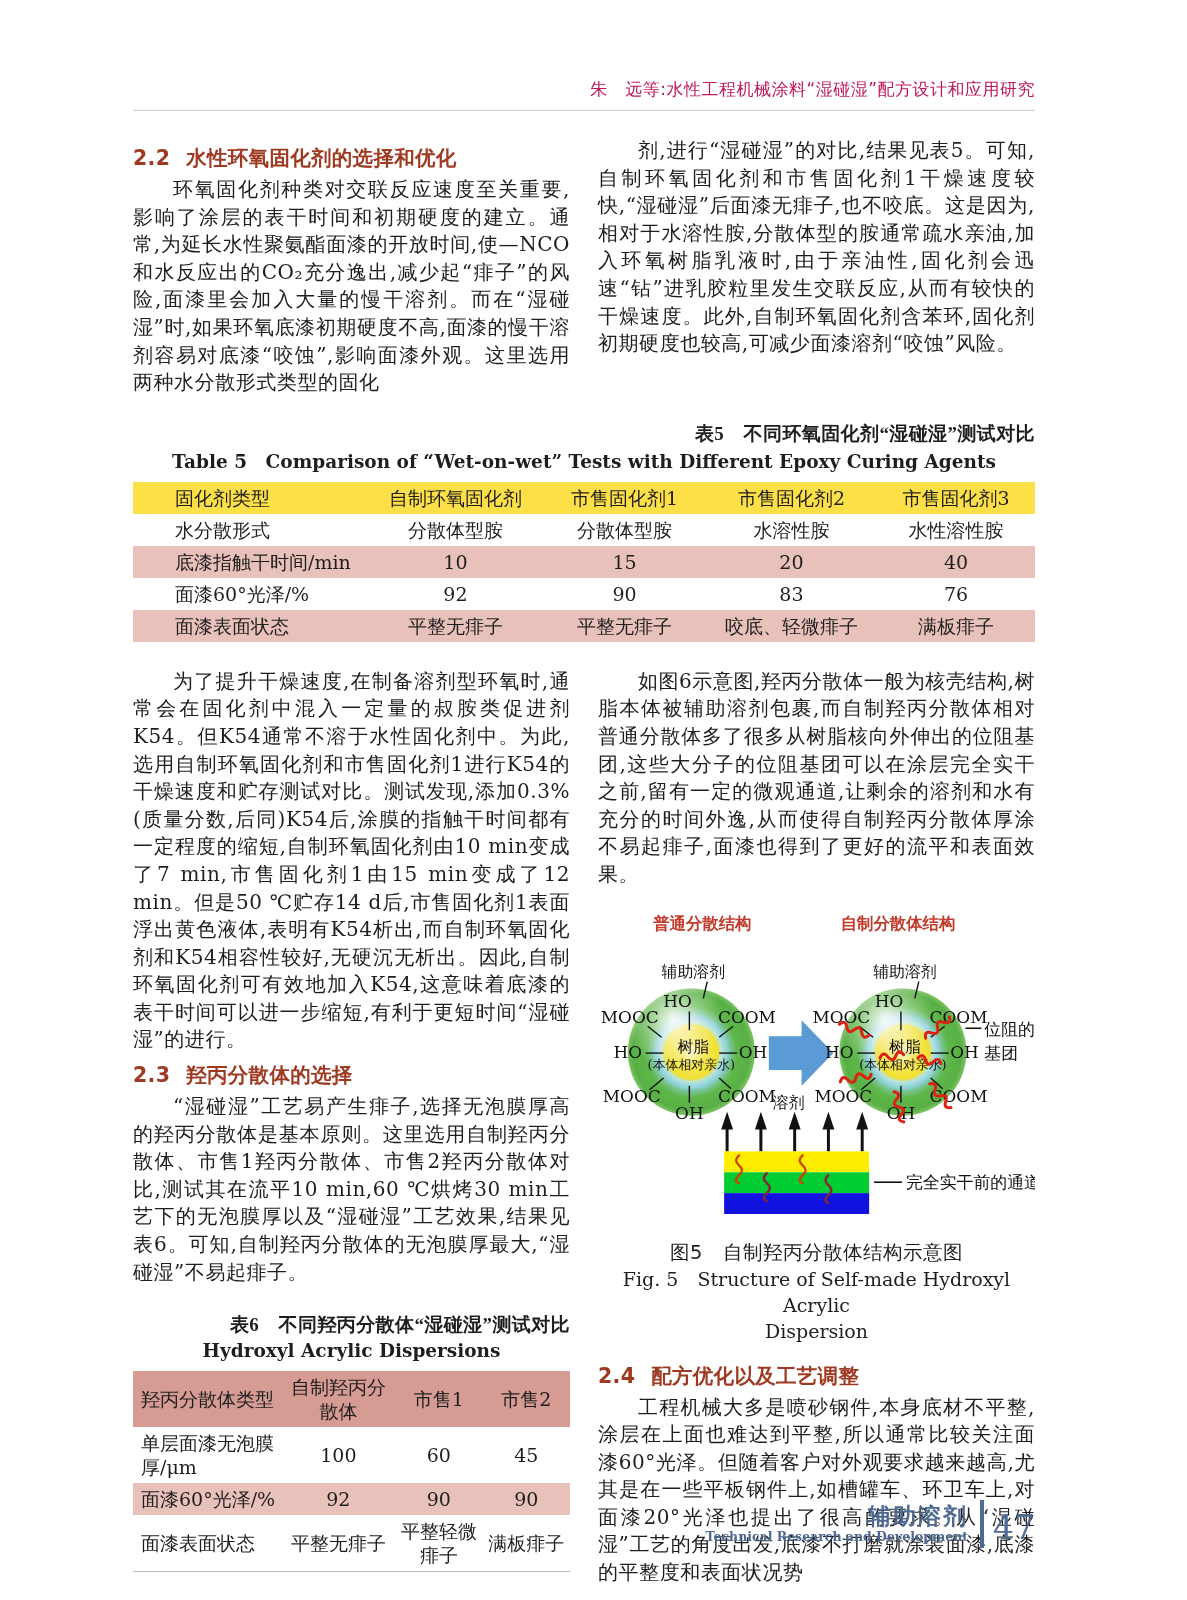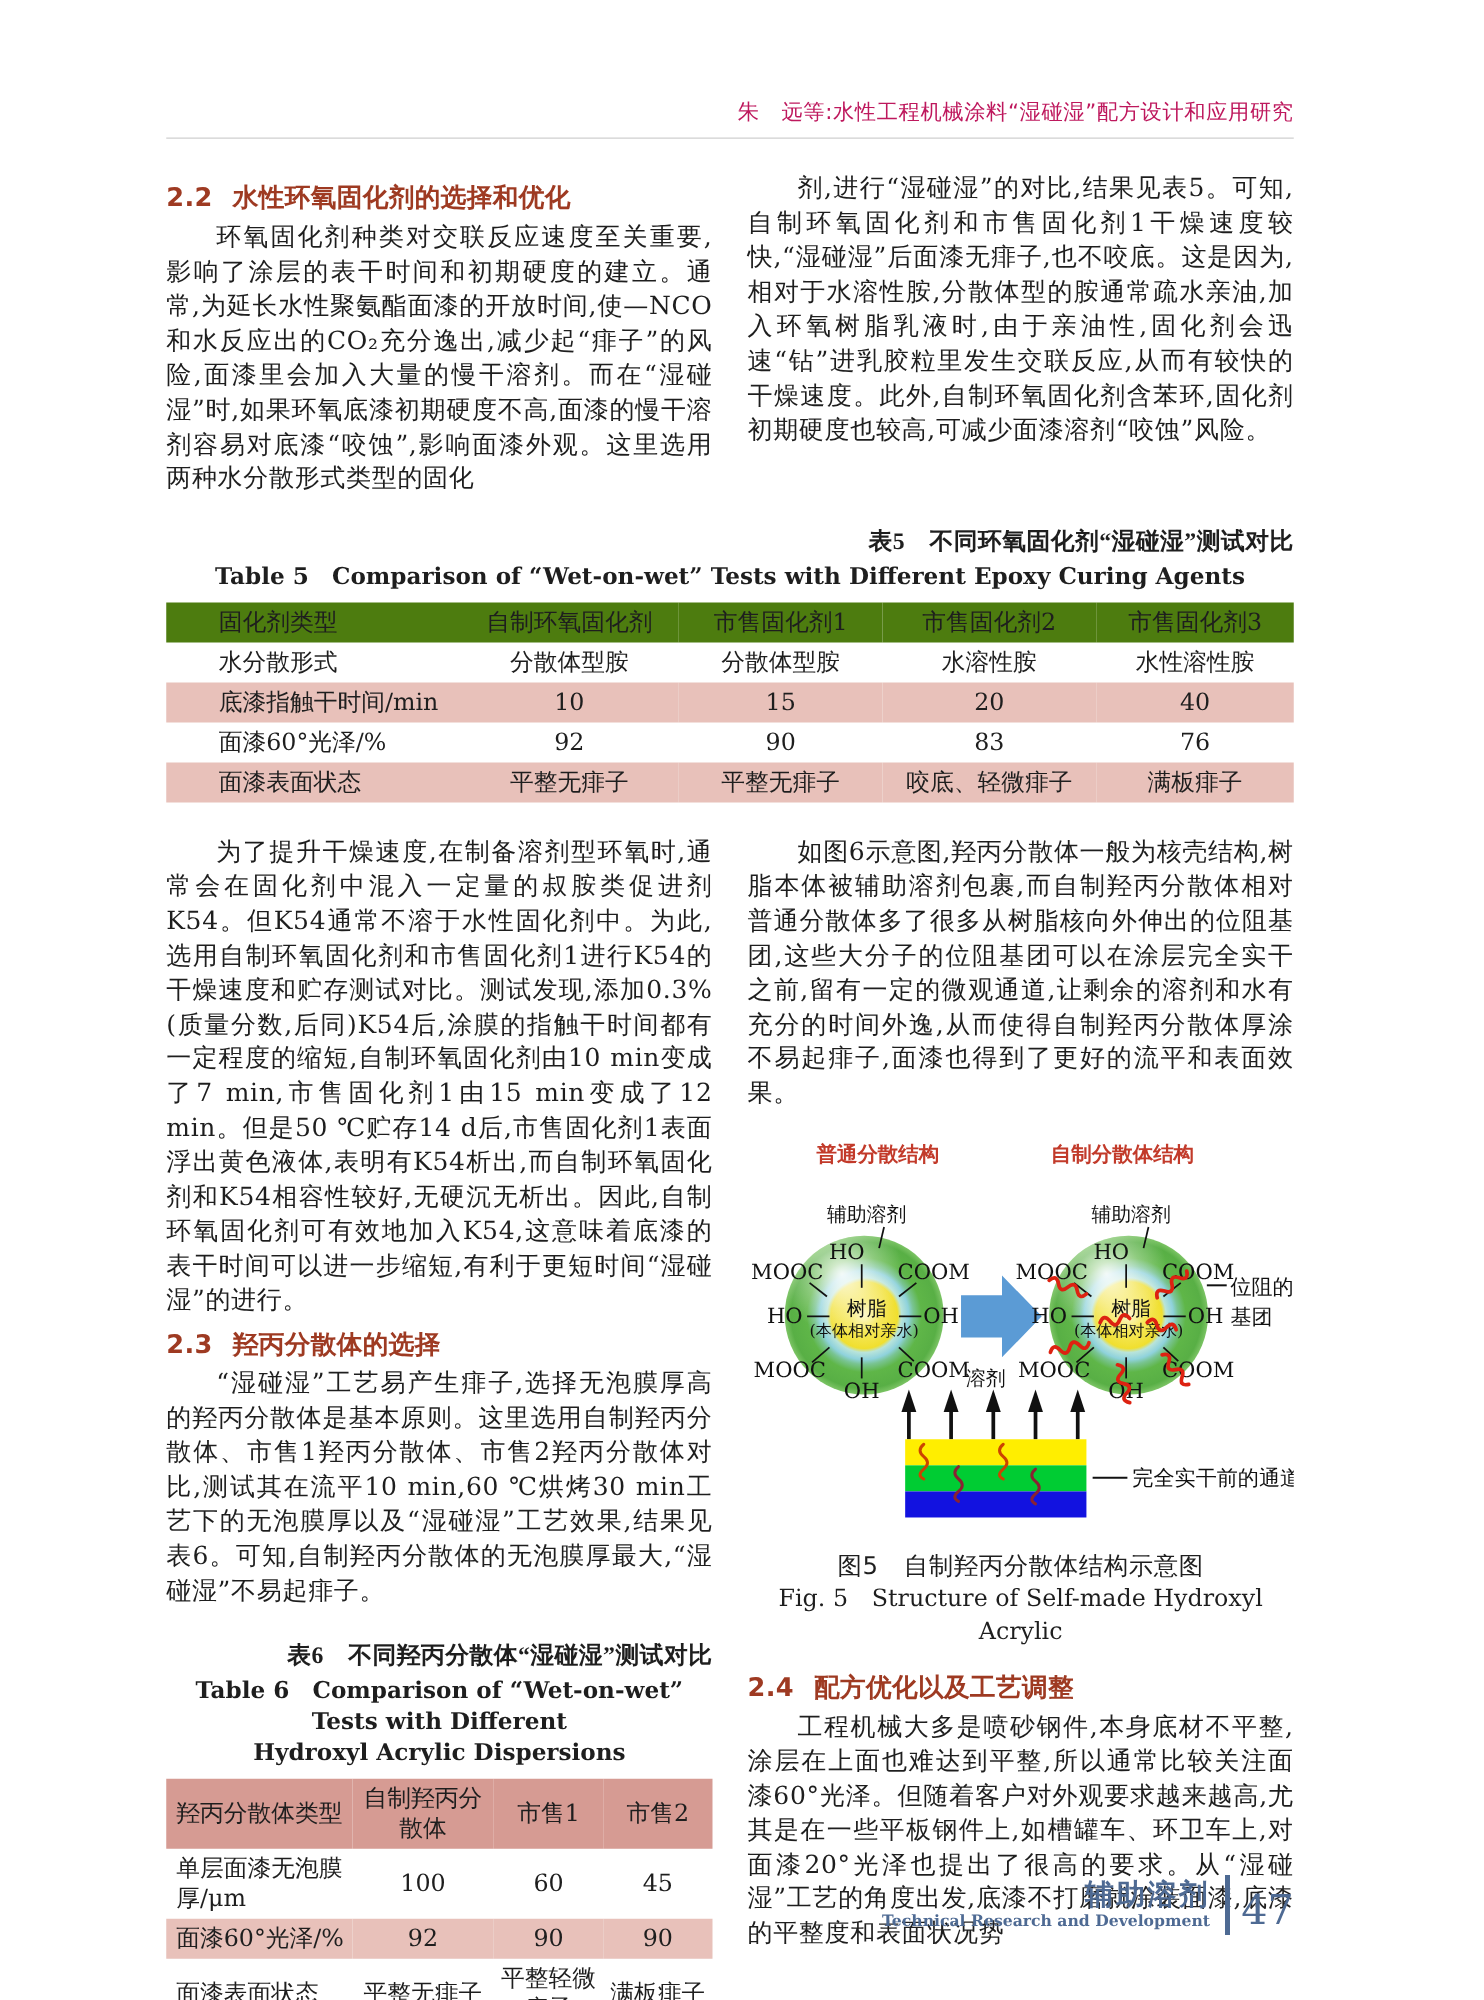--- a/index.html
+++ b/index.html
@@ -27,21 +27,21 @@
   .tblblock{margin-top:24px;}
   .tbl-title-zh{
     text-align:right;font-weight:bold;font-size:19px;line-height:26px;
     font-family:Liberation Serif, serif;letter-spacing:.4px;
   }
   .tbl-title-en{text-align:center;font-weight:bold;font-size:18.5px;line-height:25px;margin:2px 0 8px 0;}
   table{border-collapse:collapse;table-layout:fixed;}
   td{font-size:19px;line-height:24px;text-align:center;padding:4px 3px;vertical-align:middle;}
   .t5{width:902px;}
   .t5 td:first-child{text-align:left;padding-left:42px;}
-  .t5 .hdr td{background:#4d7c0f;}
+  .t5 .hdr td{background:#fde047;}
   .t5 .stripe td{background:#e8c1ba;}
   .t6{width:437px;margin-top:2px;border-bottom:1.2px solid #b9b9b9;}
   .t6 td:first-child{text-align:left;padding-left:8px;}
   .t6 .hdr td{background:#d69b93;}
   .t6 .stripe td{background:#e8c1ba;}
   .row2{margin-top:26px;}
   .mt-tbl6{margin-top:26px;}
   
   .figure{margin-top:18px;}
   .fig-cap-zh{
@@ -132,21 +132,20 @@
   <div class="cols row2">
     <div class="col">
       <p class="para">为了提升干燥速度,在制备溶剂型环氧时,通常会在固化剂中混入一定量的叔胺类促进剂K54。但K54通常不溶于水性固化剂中。为此,选用自制环氧固化剂和市售固化剂1进行K54的干燥速度和贮存测试对比。测试发现,添加0.3%(质量分数,后同)K54后,涂膜的指触干时间都有一定程度的缩短,自制环氧固化剂由10 min变成了7 min,市售固化剂1由15 min变成了12 min。但是50 ℃贮存14 d后,市售固化剂1表面浮出黄色液体,表明有K54析出,而自制环氧固化剂和K54相容性较好,无硬沉无析出。因此,自制环氧固化剂可有效地加入K54,这意味着底漆的表干时间可以进一步缩短,有利于更短时间“湿碰湿”的进行。</p>
       <div class="sec-head">
         <span class="sec-num">2.3</span><span>羟丙分散体的选择</span>
       </div>
       <p class="para">“湿碰湿”工艺易产生痱子,选择无泡膜厚高的羟丙分散体是基本原则。这里选用自制羟丙分散体、市售1羟丙分散体、市售2羟丙分散体对比,测试其在流平10 min,60 ℃烘烤30 min工艺下的无泡膜厚以及“湿碰湿”工艺效果,结果见表6。可知,自制羟丙分散体的无泡膜厚最大,“湿碰湿”不易起痱子。</p>
 
       <div class="tblblock mt-tbl6">
         <div class="tbl-title-zh">表6　不同羟丙分散体“湿碰湿”测试对比</div>
-        <div class="tbl-title-en" style="margin-bottom:0;">Table 6　Comparison of “Wet-on-wet” Tests with Different</div>
         <div class="tbl-title-en" style="margin-top:0;">Hydroxyl Acrylic Dispersions</div>
         <table class="t6">
           <colgroup>
               <col style="width:34%">
               <col style="width:26%">
               <col style="width:20%">
               <col style="width:20%">
             </colgroup>
           <tbody>
               <tr class="hdr">
@@ -295,20 +294,21 @@
               <path d="M0 0 Q-6 5 0 10 T0 20 T0 28" stroke="#8a2233" stroke-width="2.4" transform="translate(170,268)"></path>
               <path d="M0 0 Q-6 5 0 10 T0 20 T0 28" stroke="#8a2233" stroke-width="2.4" transform="translate(232,270)"></path>
             </g>
             <line x1="278" y1="277" x2="306" y2="277" stroke="#111" stroke-width="1.6"></line>
             <text class="svgtext" x="310" y="283" font-size="17">完全实干前的通道</text>
           </g>
         </svg>
 
         <div class="fig-cap-zh">图5　自制羟丙分散体结构示意图</div>
         <div class="fig-cap-en">Fig. 5　Structure of Self-made Hydroxyl Acrylic</div>
+        <div class="fig-cap-en">Dispersion</div>
       </div>
 
       <div class="sec-head" style="margin-top:16px;">
         <span class="sec-num">2.4</span><span>配方优化以及工艺调整</span>
       </div>
       <p class="para">工程机械大多是喷砂钢件,本身底材不平整,涂层在上面也难达到平整,所以通常比较关注面漆60°光泽。但随着客户对外观要求越来越高,尤其是在一些平板钢件上,如槽罐车、环卫车上,对面漆20°光泽也提出了很高的要求。从“湿碰湿”工艺的角度出发,底漆不打磨就涂装面漆,底漆的平整度和表面状况势</p>
     </div>
   </div>
 </div>
 

